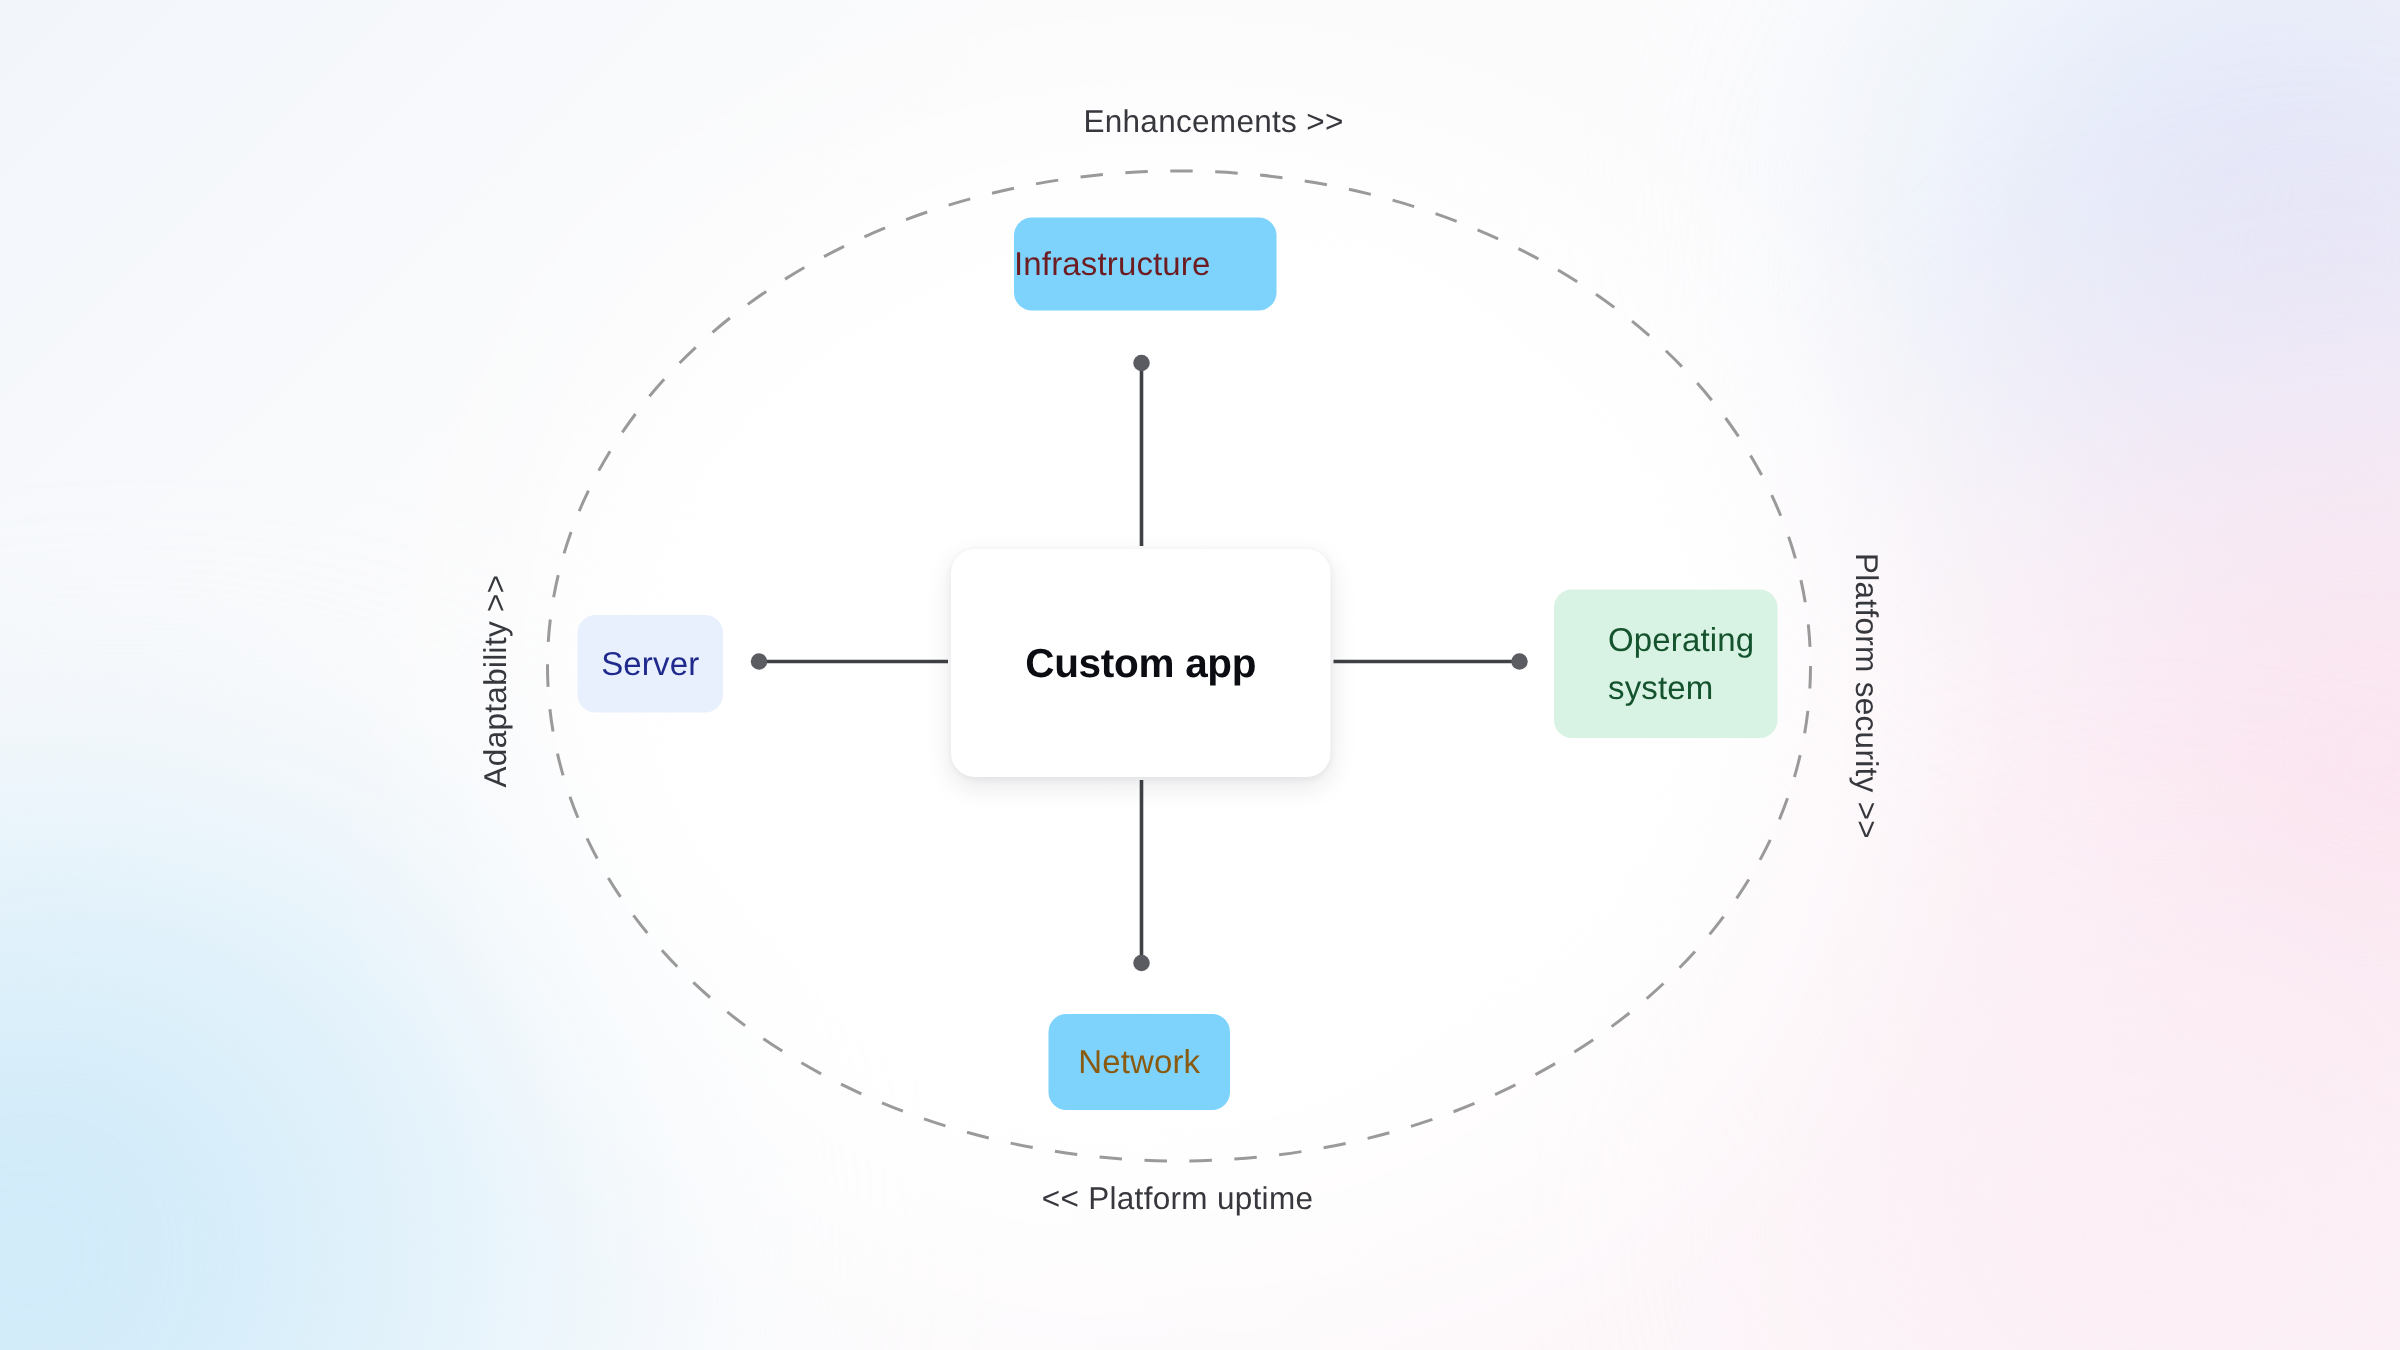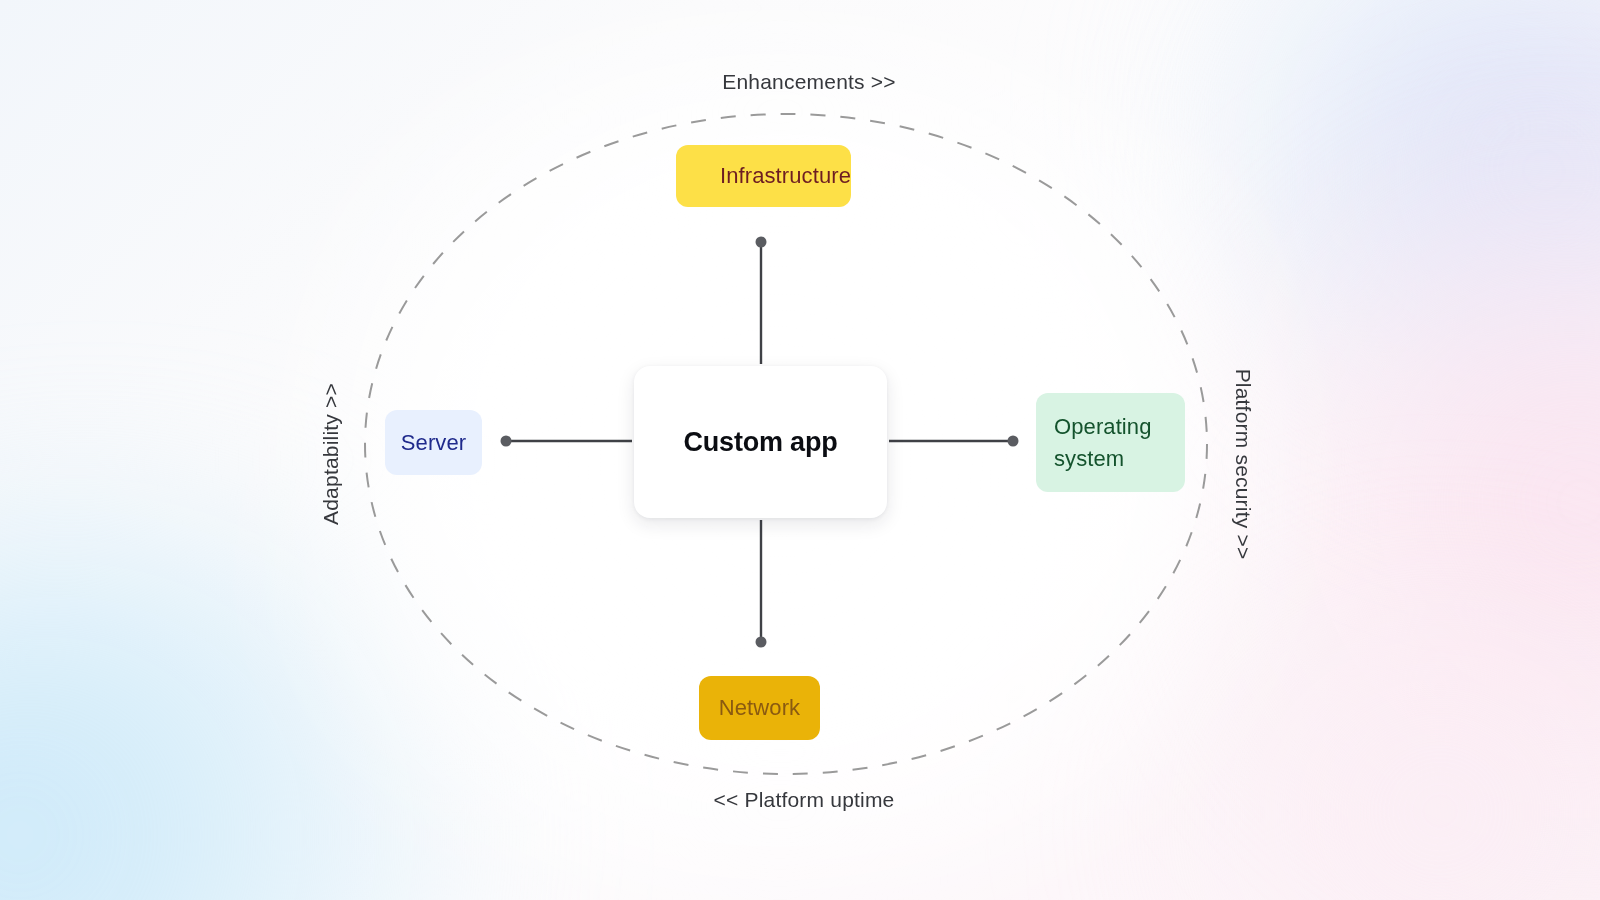--- a/index.html
+++ b/index.html
@@ -87,53 +87,53 @@
     border-radius: 12px;
     display: flex;
     align-items: center;
     white-space: pre-line;
     letter-spacing: 0.1px;
   }
 
   .node-infrastructure {
     left: 676px; top: 145px;
     width: 175px; height: 62px;
-    background: #fde047;
+    background: #7dd3fc;
     color: #6d1d22;
     font-size: 22px;
-    justify-content: flex-end;
+    justify-content: flex-start;
     text-align: center;
   }
 
   .node-server {
     left: 385px; top: 410px;
     width: 97px; height: 65px;
     background: #e8f0fe;
     color: #1f2a8c;
     font-size: 22px;
     justify-content: center;
     text-align: center;
   }
 
   .node-os {
     left: 1036px; top: 393px;
     width: 149px; height: 99px;
     background: #d8f3e3;
     color: #14532d;
     font-size: 22px;
     line-height: 32px;
-    padding-left: 18px;
+    padding-left: 36px;
     justify-content: flex-start;
     text-align: left;
   }
 
   .node-network {
     left: 699px; top: 676px;
     width: 121px; height: 64px;
-    background: #eab308;
+    background: #7dd3fc;
     color: #8a5a11;
     font-size: 22px;
     justify-content: center;
     text-align: center;
     align-items: center;
   }
 
   
   .center-card {
     position: absolute;
@@ -165,21 +165,20 @@
   .axis-top {
     left: 0; top: 70px;
     width: 1570px;
     text-align: center;
     margin-left: 24px;
   }
   .axis-bottom {
     left: 0; top: 788px;
     width: 1570px;
     text-align: center;
-    padding-left: 19px;
   }
   .axis-left {
     left: 231px; top: 442px;
     width: 200px;
     text-align: center;
     transform: rotate(-90deg);
     transform-origin: 50% 50%;
   }
   .axis-right {
     left: 1143px; top: 452px;

